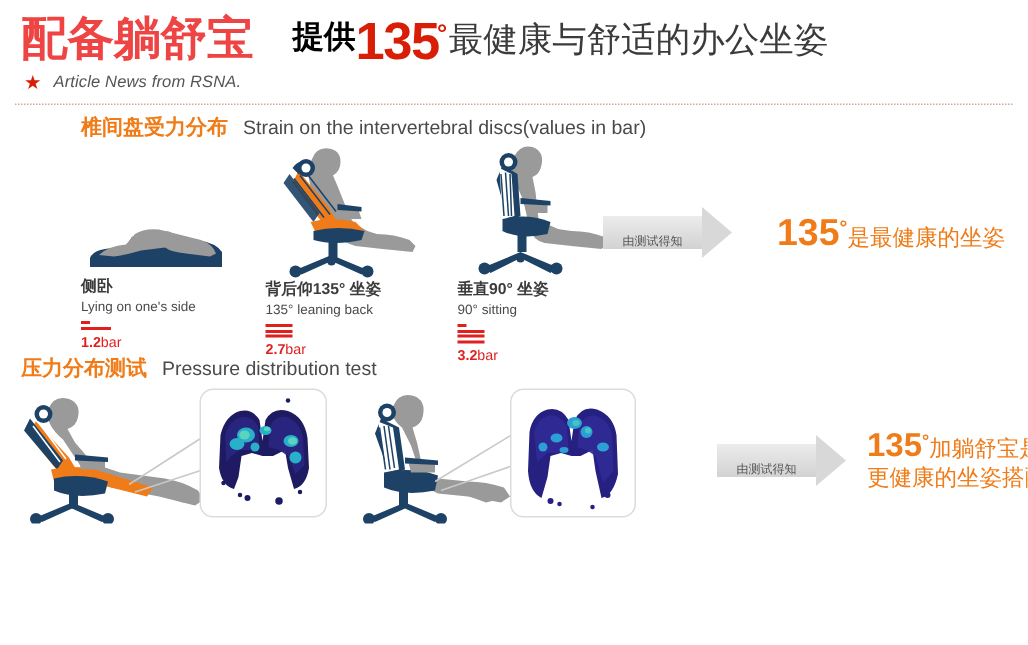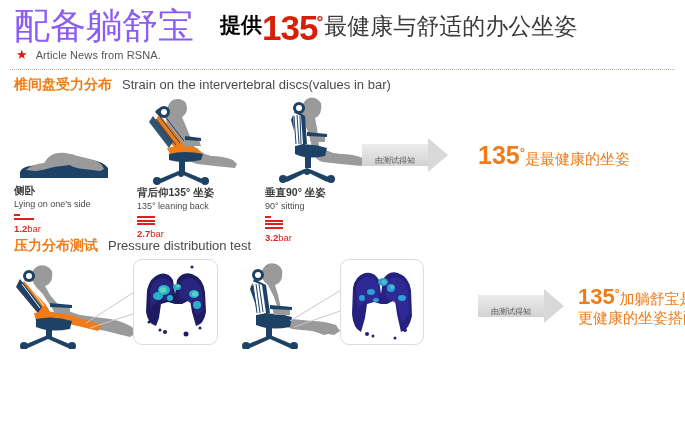--- a/index.html
+++ b/index.html
@@ -11,21 +11,21 @@
     position: relative;
   }
 
   
   .header { position: relative; padding: 10px 0 0 0; height: 72px; }
   .title-row {
     display: flex; align-items: flex-end;
     padding-left: 14px;
   }
   .title-cn {
-    font-size: 36px; font-weight: normal; color: #8b5cf6;
+    font-size: 31px; font-weight: bold; color: #ef4444;
     letter-spacing: 0px; line-height: 30px;
   }
   .title-gap { width: 26px; }
   .title-provide {
     font-size: 21px; font-weight: bold; color: #000000;
     line-height: 30px; padding-bottom: 1px;
   }
   .title-135 {
     font-size: 35px; font-weight: bold; color: #d81e06;
     line-height: 30px; letter-spacing: -1px;
@@ -38,35 +38,35 @@
   .title-rest {
     font-size: 23px; font-weight: normal; color: #3b3b3b;
     line-height: 30px; letter-spacing: 0px;
   }
 
   .subhead {
     display: flex; align-items: center; gap: 8px;
     padding-left: 16px; margin-top: 7px;
   }
   .star { color: #d81e06; font-size: 13px; line-height: 13px; }
-  .subhead-text { font-size: 11px; color: #555555; letter-spacing: 0.1px; }
+  .subhead-text { font-size: 11px; color: #555555; letter-spacing: 0.1px; font-style: italic; }
 
   .dotted-rule {
     margin: 8px 10px 0 10px;
     border-top: 1px dotted #c9a9a0;
     height: 0;
   }
 
   
   .sec-head { display: flex; align-items: baseline; gap: 10px; padding-left: 14px; }
   .sec-cn { font-size: 14px; font-weight: bold; color: #ef7c18; }
   .sec-en { font-size: 13px; color: #4a4a4a; }
 
   
-  .sec1 { position: relative; height: 165px; }
+  .sec1 { position: relative; height: 165px; margin-left: 40px; }
   .sec1-body { position: relative; height: 140px; }
 
   .item { position: absolute; }
   .item-caption-cn { font-size: 10.5px; color: #3b3b3b; font-weight: bold; white-space: nowrap; }
   .item-caption-en { font-size: 9px; color: #4a4a4a; white-space: nowrap; margin-top: 1px; }
   .barmark { margin-top: 5px; }
   .barmark div { background: #e01f1f; height: 2px; margin-bottom: 1.5px; }
   .barval { font-size: 9.5px; font-weight: bold; color: #e01f1f; margin-top: 3px; white-space: nowrap; }
   .barval span.u { font-weight: normal; }
 

